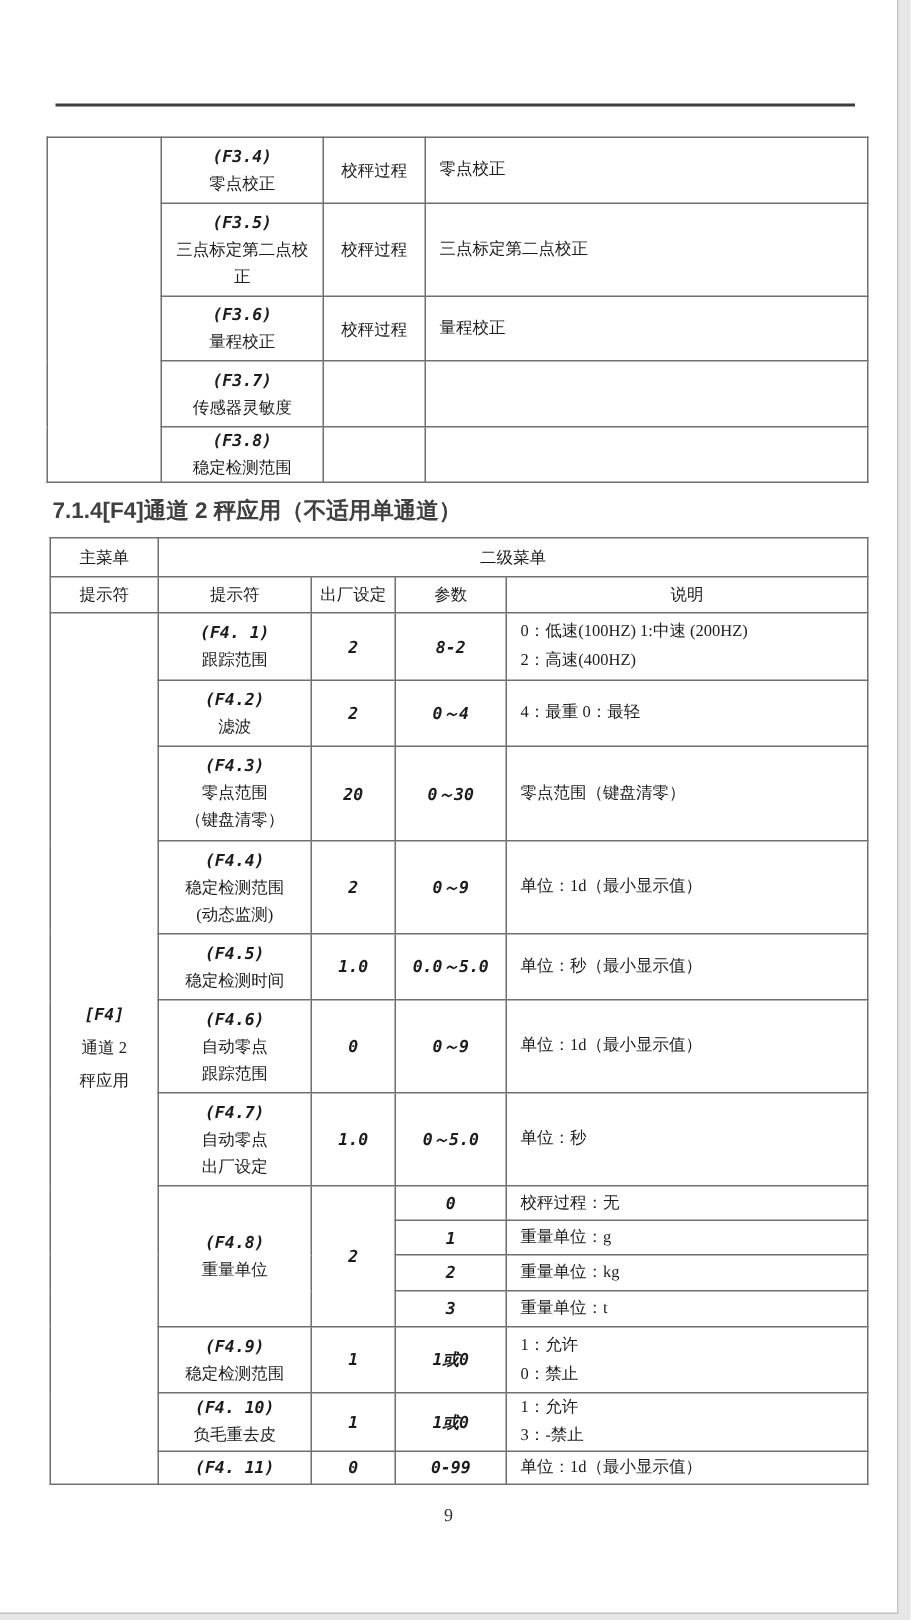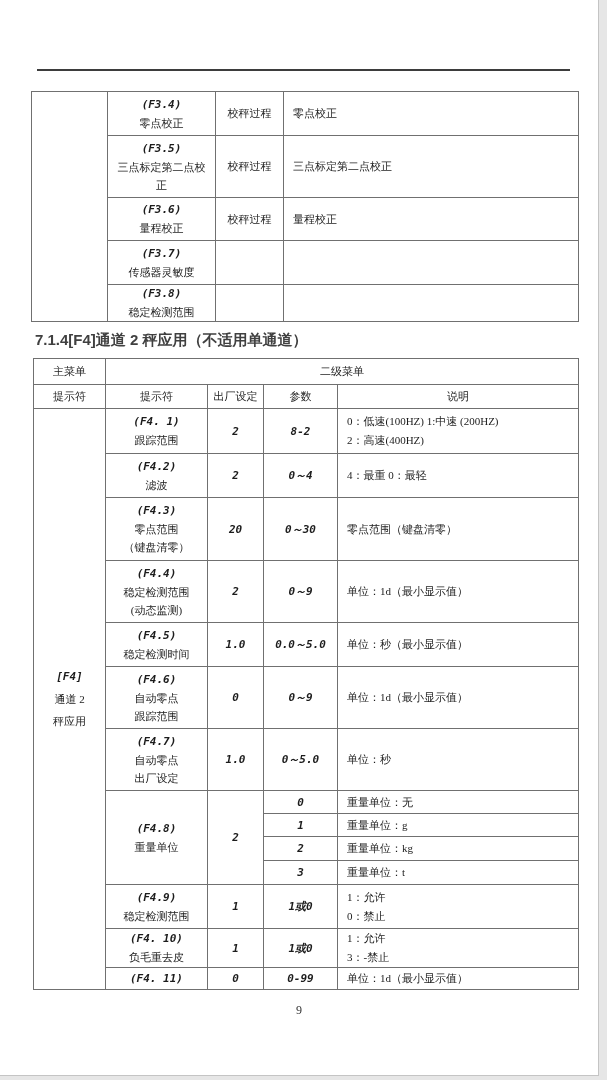--- a/index.html
+++ b/index.html
@@ -234,21 +234,21 @@
       </td>
     </tr>
 
     <tr style="height:23px">
       <td rowspan="4" class="prompt-cell">
         <div class="lcd">(F4.8)</div>
         <div class="cn prompt-inner">重量单位</div>
       </td>
       <td rowspan="4" class="lcd">2</td>
       <td class="lcd">0</td>
-      <td class="desc-cell cn">重量单位：无</td>
+      <td class="desc-cell cn">校秤过程：无</td>
     </tr>
     <tr style="height:23px">
       <td class="lcd">1</td>
       <td class="desc-cell cn">重量单位：g</td>
     </tr>
     <tr style="height:24px">
       <td class="lcd">2</td>
       <td class="desc-cell cn">重量单位：kg</td>
     </tr>
     <tr style="height:24px">

